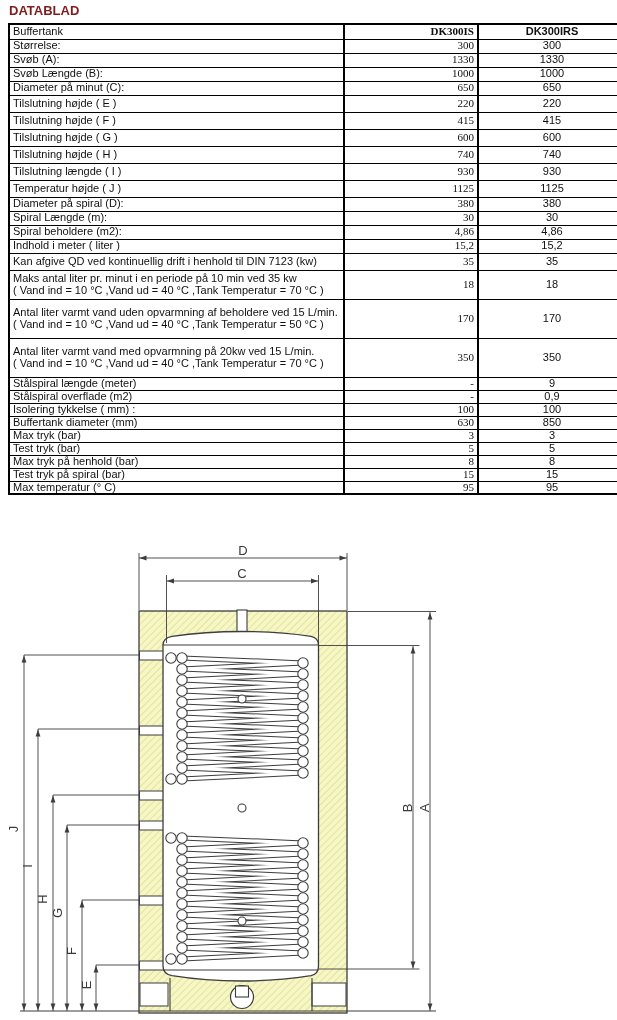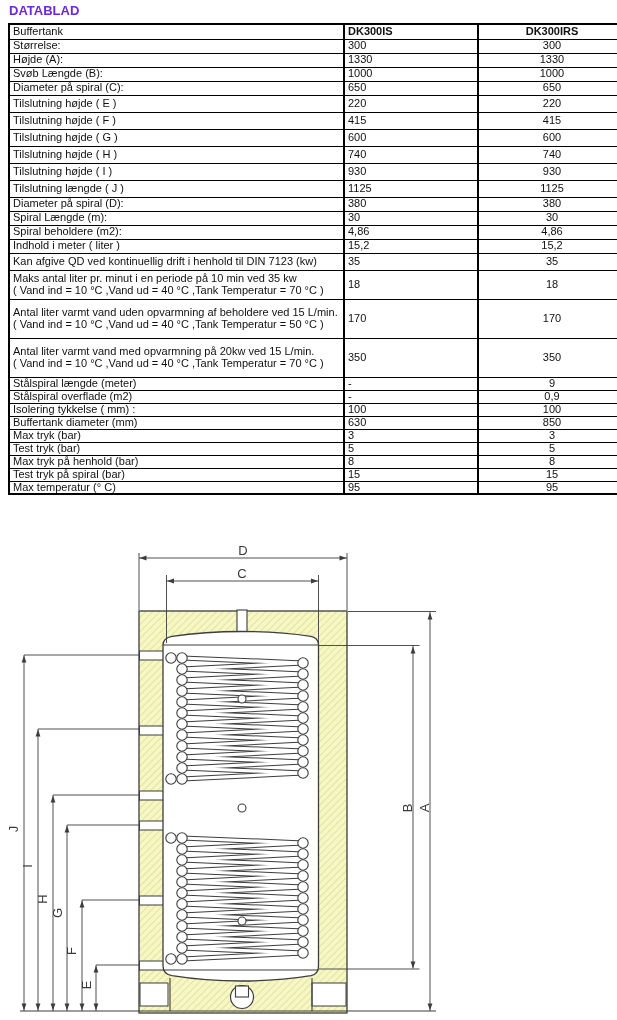--- a/index.html
+++ b/index.html
@@ -2,34 +2,34 @@
 <html><head>
 <meta charset="utf-8">
 <style>
   html,body{margin:0;padding:0;}
   body{
     width:617px;height:1020px;position:relative;background:#ffffff;
     font-family:"Liberation Sans", sans-serif;color:#111;overflow:hidden;
   }
   .page-title{
     position:absolute;left:9px;top:3px;font-size:13px;font-weight:bold;
-    letter-spacing:0px;color:#6d28d9;
+    letter-spacing:0px;color:#7f1d1d;
   }
   table.spec{
     position:absolute;left:8px;top:23px;width:599px;
     border-collapse:collapse;table-layout:fixed;
     font-size:11px;line-height:1.08;color:#101010;
   }
   table.spec td,table.spec th{
     border:1px solid #000;padding:0 3px;vertical-align:middle;
     overflow:hidden;
   }
   table.spec{border:2px solid #000;}
   table.spec .c1{width:327px;text-align:left;}
-  table.spec .c2{width:126px;text-align:left;border-left:2px solid #000;}
+  table.spec .c2{width:126px;text-align:right;border-left:2px solid #000;font-family:Liberation Serif, serif;}
   table.spec .c3{width:140px;text-align:center;border-left:2px solid #000;}
   table.spec th{font-weight:bold;text-align:center;}
   table.spec th.c1{font-weight:normal;text-align:left;}
   tr.r-hd{height:15px;}
   tr.r-s{height:14px;}
   tr.r-t{height:17px;}
   tr.r-b{height:13px;}
   tr.r-h2{height:29px;}
   tr.r-h3{height:39px;}
   td.lbl{white-space:pre-line;}
@@ -52,31 +52,31 @@
       <th class="c3">DK300IRS</th>
     </tr>
   </thead>
   <tbody id="spec-body">
       <tr class="r-s">
         <td class="c1 lbl">Størrelse:</td>
         <td class="c2">300</td>
         <td class="c3">300</td>
       </tr>
       <tr class="r-s">
-        <td class="c1 lbl">Højde (A):</td>
+        <td class="c1 lbl">Svøb (A):</td>
         <td class="c2">1330</td>
         <td class="c3">1330</td>
       </tr>
       <tr class="r-s">
         <td class="c1 lbl">Svøb Længde (B):</td>
         <td class="c2">1000</td>
         <td class="c3">1000</td>
       </tr>
       <tr class="r-s">
-        <td class="c1 lbl">Diameter på spiral (C):</td>
+        <td class="c1 lbl">Diameter på minut (C):</td>
         <td class="c2">650</td>
         <td class="c3">650</td>
       </tr>
       <tr class="r-t">
         <td class="c1 lbl">Tilslutning højde ( E )</td>
         <td class="c2">220</td>
         <td class="c3">220</td>
       </tr>
       <tr class="r-t">
         <td class="c1 lbl">Tilslutning højde ( F )</td>
@@ -87,26 +87,26 @@
         <td class="c1 lbl">Tilslutning højde ( G )</td>
         <td class="c2">600</td>
         <td class="c3">600</td>
       </tr>
       <tr class="r-t">
         <td class="c1 lbl">Tilslutning højde ( H )</td>
         <td class="c2">740</td>
         <td class="c3">740</td>
       </tr>
       <tr class="r-t">
-        <td class="c1 lbl">Tilslutning højde ( I )</td>
+        <td class="c1 lbl">Tilslutning længde ( I )</td>
         <td class="c2">930</td>
         <td class="c3">930</td>
       </tr>
       <tr class="r-t">
-        <td class="c1 lbl">Tilslutning længde ( J )</td>
+        <td class="c1 lbl">Temperatur højde ( J )</td>
         <td class="c2">1125</td>
         <td class="c3">1125</td>
       </tr>
       <tr class="r-s">
         <td class="c1 lbl">Diameter på spiral (D):</td>
         <td class="c2">380</td>
         <td class="c3">380</td>
       </tr>
       <tr class="r-s">
         <td class="c1 lbl">Spiral Længde (m):</td>

